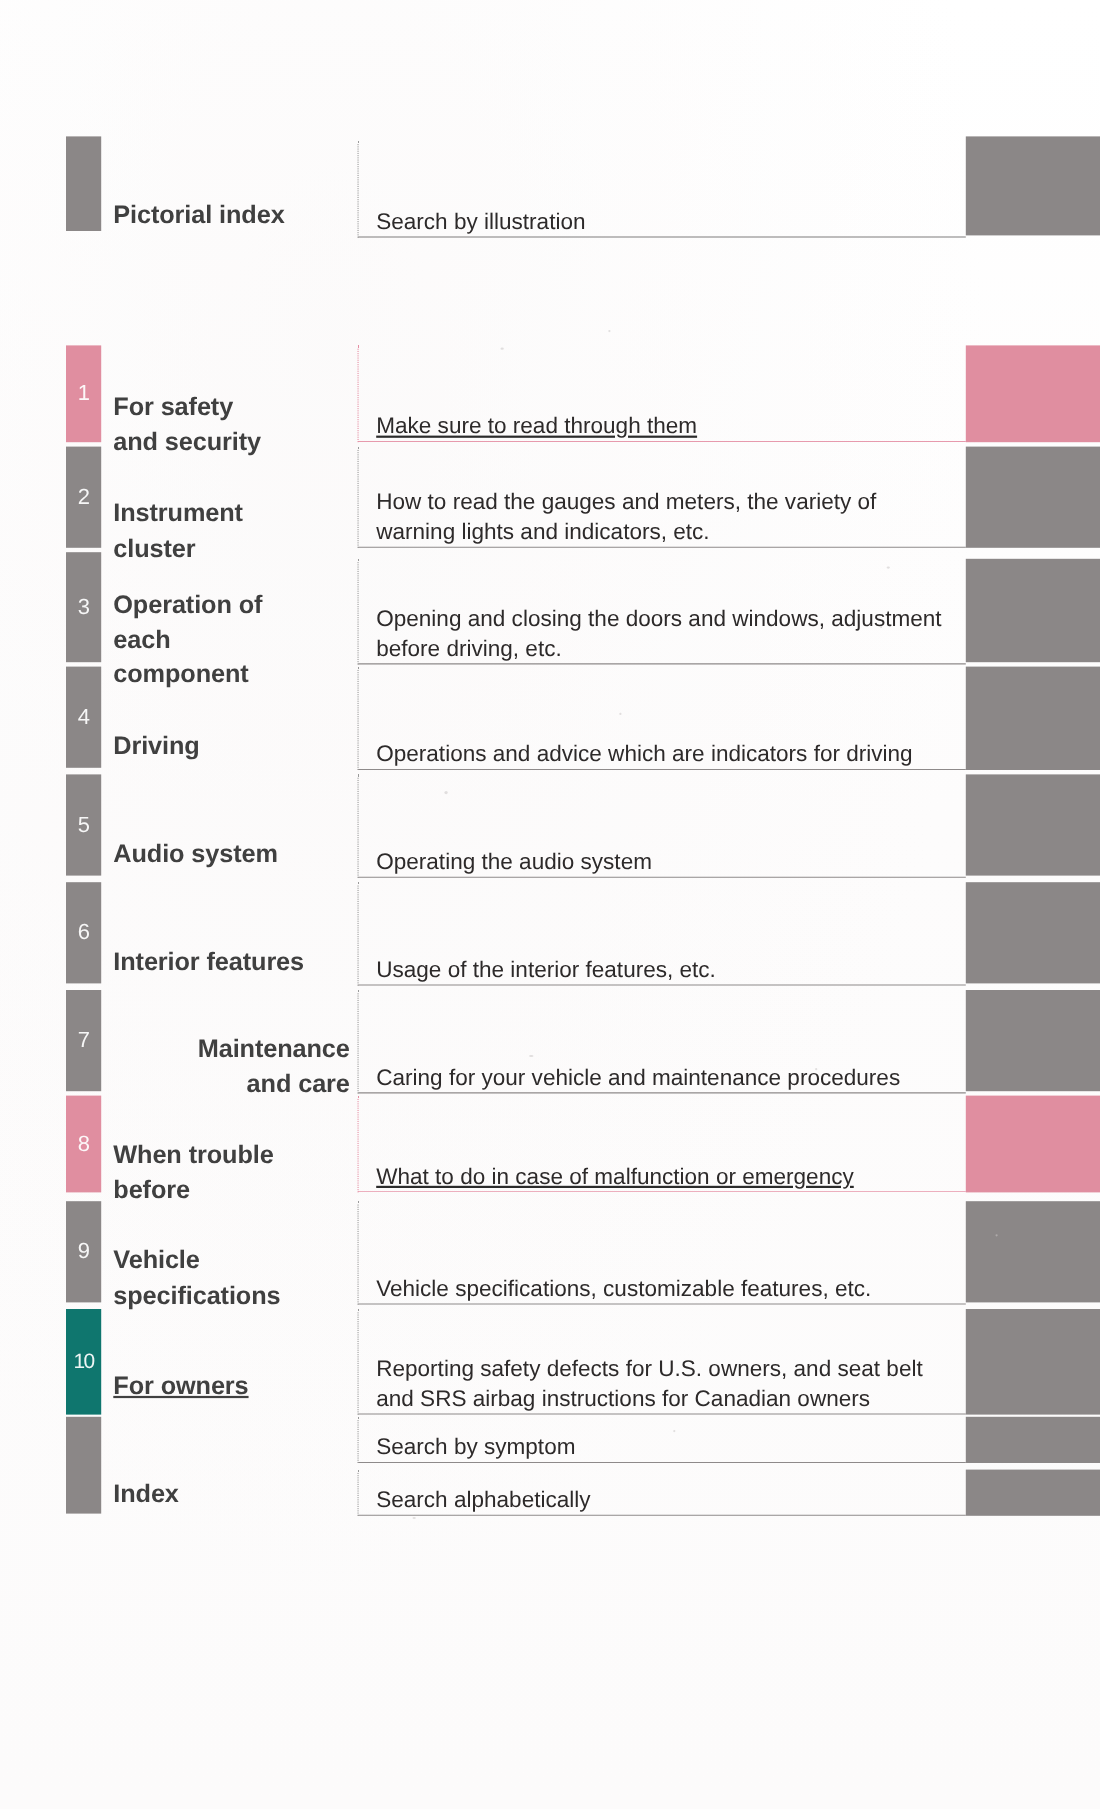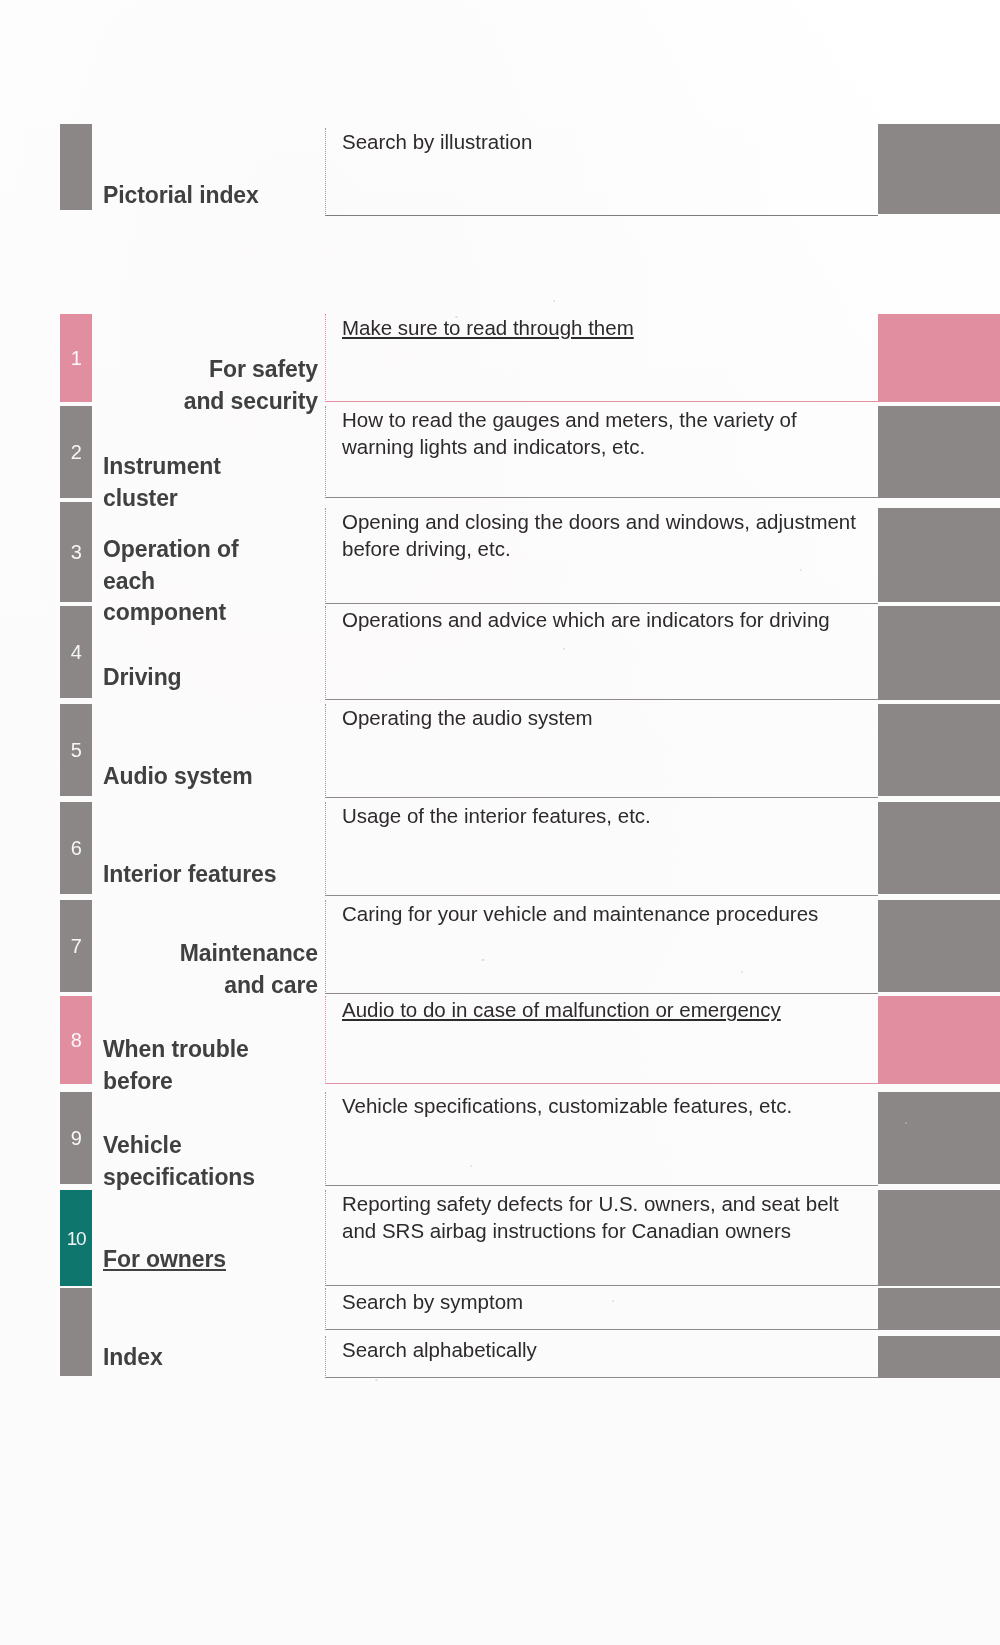--- a/index.html
+++ b/index.html
@@ -70,21 +70,21 @@
 
   
   .desc {
     position: absolute;
     left: 325px;
     width: 553px;
     box-sizing: border-box;
     border-left: 1.5px dotted #9a9a9a;
     border-bottom: 1.2px solid #8e8a8a;
     display: flex;
-    align-items: flex-start;
+    align-items: flex-end;
   }
   .desc-inner {
     padding-left: 16px;
     padding-right: 8px;
     font-size: 20.5px;
     line-height: 1.33;
     color: #2d2a2a;
     font-weight: 400;
   }
   .desc.pink {
@@ -121,21 +121,21 @@
   <div id="rows">
       <div class="tab" style="top: 124px; height: 86px; background: rgb(139, 135, 135);"></div>
       <div class="title" style="top: 148px; white-space: pre-line;">Pictorial index</div>
       <div class="desc head" style="top: 128px; height: 88px;">
         <div class="desc-inner">Search by illustration</div>
       </div>
       <div class="edge" style="top: 124px; height: 90px; background: rgb(139, 135, 135);"></div>
       <div class="tab" style="top: 314px; height: 88px; background: rgb(224, 142, 160);">
         <span class="tab-num">1</span>
       </div>
-      <div class="title" style="top: 322px; white-space: pre-line; text-align: right;">For safety
+      <div class="title" style="top: 322px; white-space: pre-line;">For safety
 and security</div>
       <div class="desc pink" style="top: 314px; height: 88px;">
         <div class="desc-inner">Make sure to read through them</div>
       </div>
       <div class="edge" style="top: 314px; height: 88px; background: rgb(224, 142, 160);"></div>
       <div class="tab" style="top: 406px; height: 92px; background: rgb(139, 135, 135);">
         <span class="tab-num">2</span>
       </div>
       <div class="title" style="top: 419px; white-space: pre-line;">Instrument
 cluster</div>
@@ -185,21 +185,21 @@
       <div class="desc" style="top: 900px; height: 94px;">
         <div class="desc-inner">Caring for your vehicle and maintenance procedures</div>
       </div>
       <div class="edge" style="top: 900px; height: 92px; background: rgb(139, 135, 135);"></div>
       <div class="tab" style="top: 996px; height: 88px; background: rgb(224, 142, 160);">
         <span class="tab-num">8</span>
       </div>
       <div class="title" style="top: 1002px; white-space: pre-line;">When trouble
 before</div>
       <div class="desc pink" style="top: 996px; height: 88px;">
-        <div class="desc-inner">Audio to do in case of malfunction or emergency</div>
+        <div class="desc-inner">What to do in case of malfunction or emergency</div>
       </div>
       <div class="edge" style="top: 996px; height: 88px; background: rgb(224, 142, 160);"></div>
       <div class="tab" style="top: 1092px; height: 92px; background: rgb(139, 135, 135);">
         <span class="tab-num">9</span>
       </div>
       <div class="title" style="top: 1098px; white-space: pre-line;">Vehicle
 specifications</div>
       <div class="desc" style="top: 1092px; height: 94px;">
         <div class="desc-inner">Vehicle specifications, customizable features, etc.</div>
       </div>

